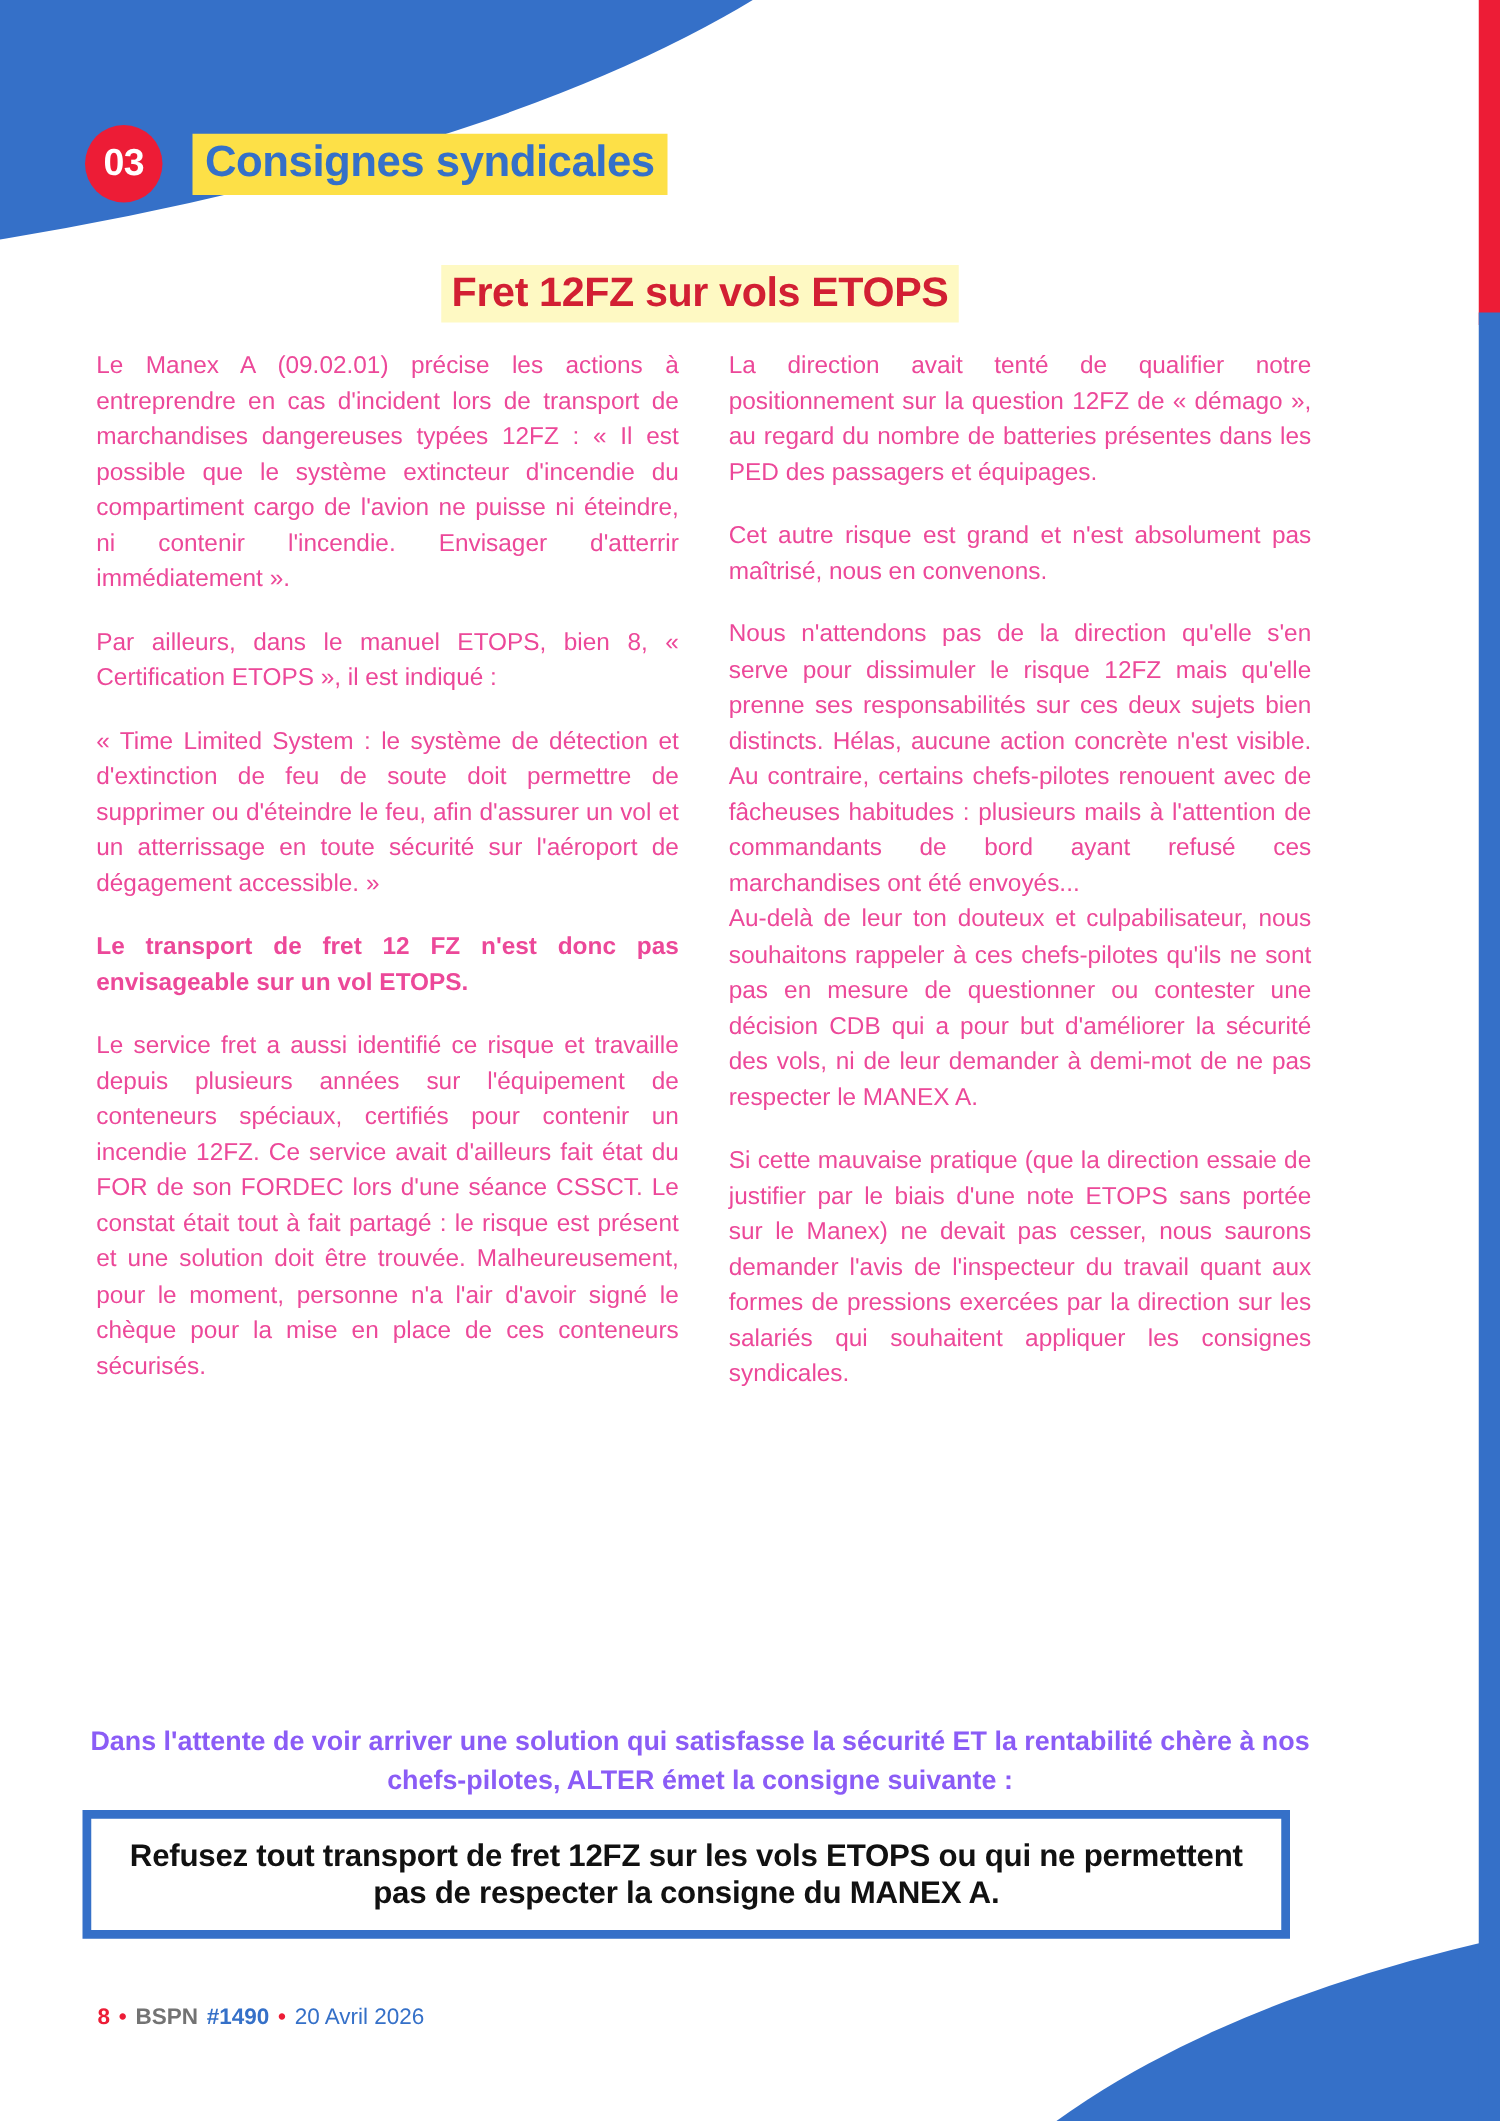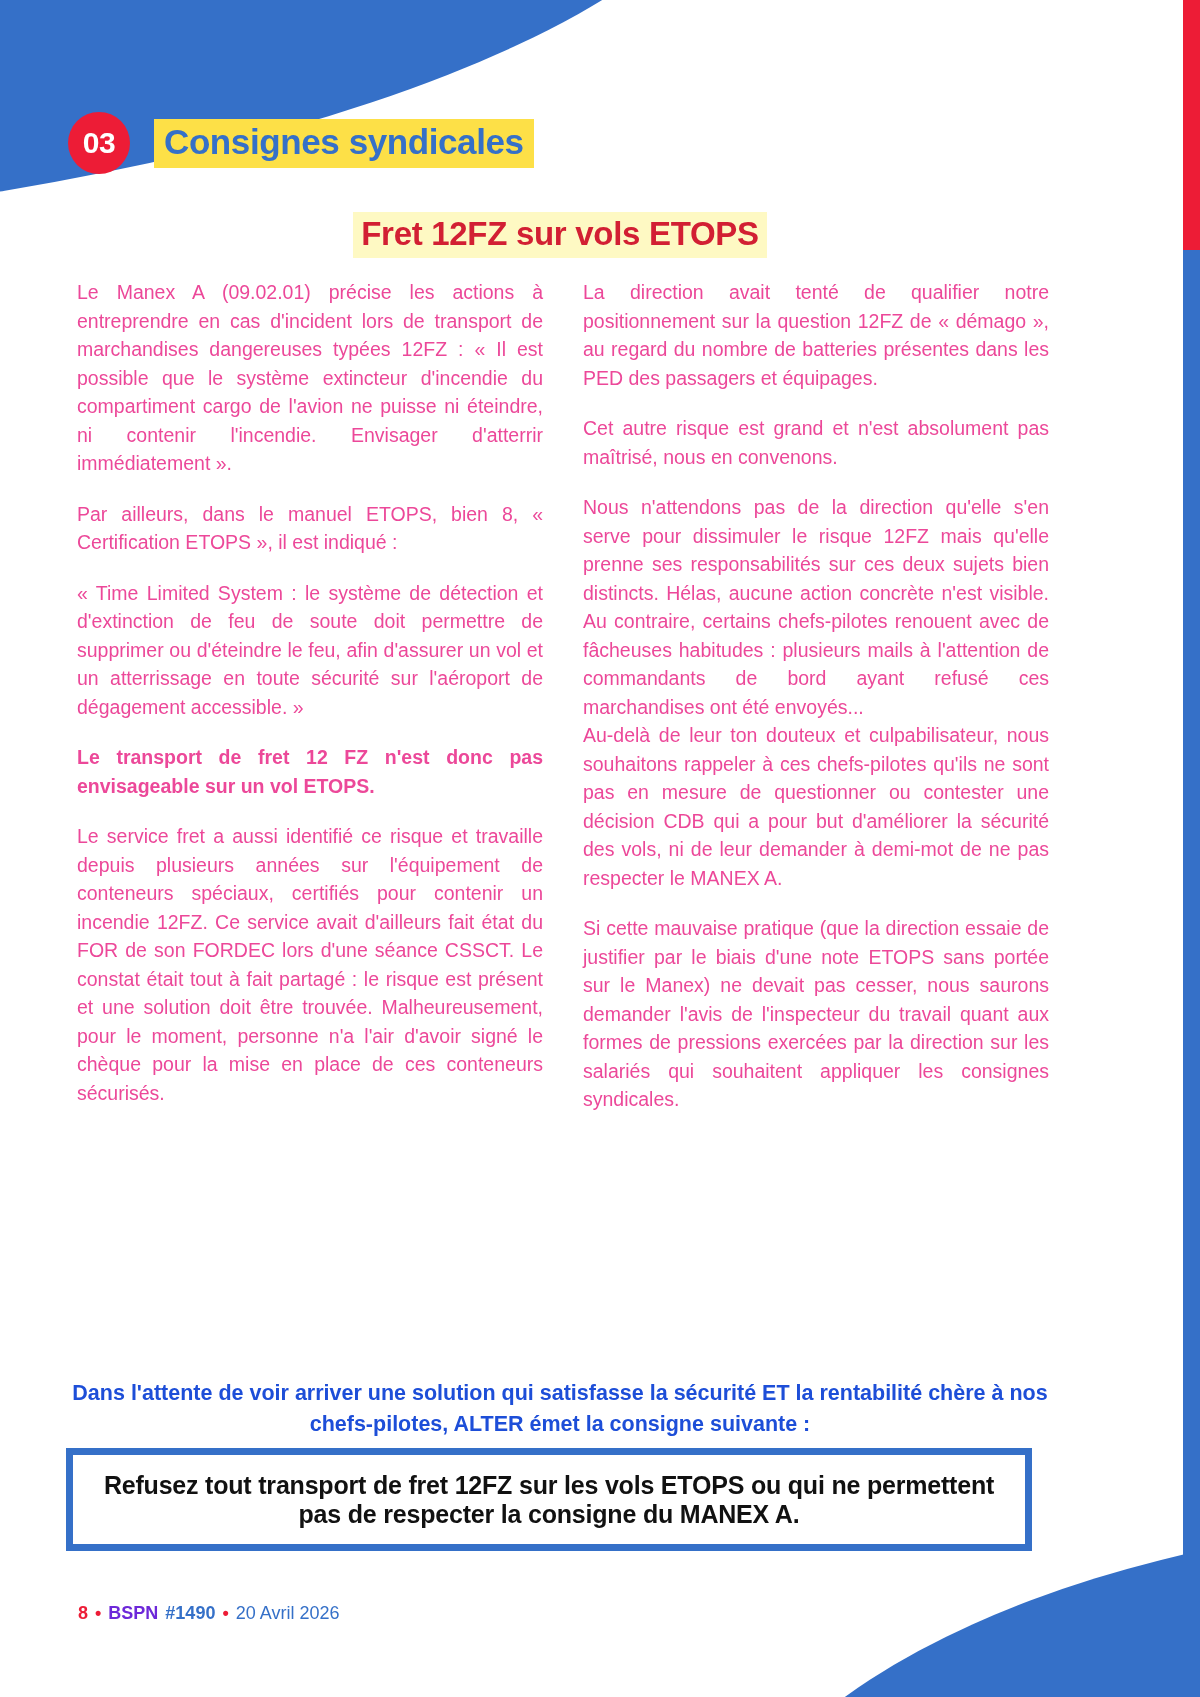--- a/index.html
+++ b/index.html
@@ -60,21 +60,21 @@
   }
 
   .content {
     position: relative;
     z-index: 3;
   }
 
   
   .section-header {
     position: absolute;
-    top: 112px;
+    top: 100px;
     left: 68px;
     display: flex;
     align-items: center;
   }
   .badge {
     width: 62px;
     height: 62px;
     border-radius: 50%;
     background: #ed1c36;
     color: #ffffff;
@@ -145,21 +145,21 @@
   
   .conclusion {
     position: absolute;
     top: 1378px;
     left: 70px;
     width: 980px;
     text-align: center;
     font-size: 21.5px;
     line-height: 31px;
     font-weight: bold;
-    color: #1d4ed8;
+    color: #8b5cf6;
   }
 
   
   .consigne-box {
     position: absolute;
     top: 1448px;
     left: 66px;
     width: 966px;
     height: 103px;
     border: 7px solid #3570c8;
@@ -185,21 +185,21 @@
     top: 1603px;
     left: 78px;
     font-size: 18px;
     font-weight: bold;
     display: flex;
     align-items: baseline;
     gap: 7px;
   }
   .footer .pg { color: #ed1c36; }
   .footer .dot { color: #ed1c36; }
-  .footer .bspn { color: #6d28d9; }
+  .footer .bspn { color: #737373; }
   .footer .issue { color: #3570c8; font-weight: bold; }
   .footer .date { color: #3570c8; font-weight: normal; }
 </style>
 </head>
 <body>
 
 <div class="page">
 
   <div class="deco-top-blue"></div>
   <div class="deco-right-red"></div>

